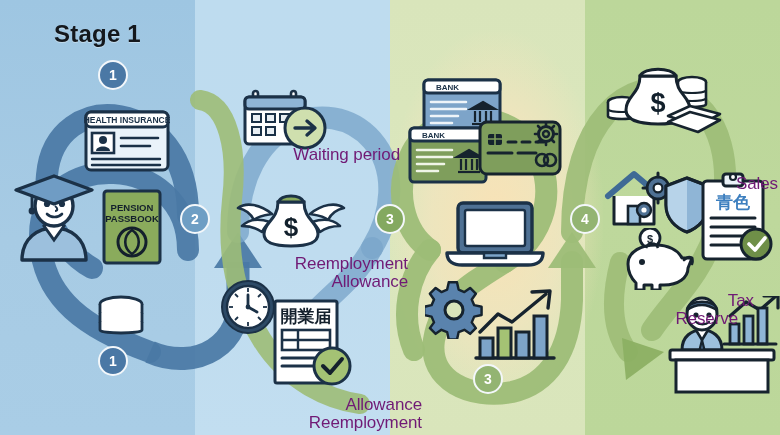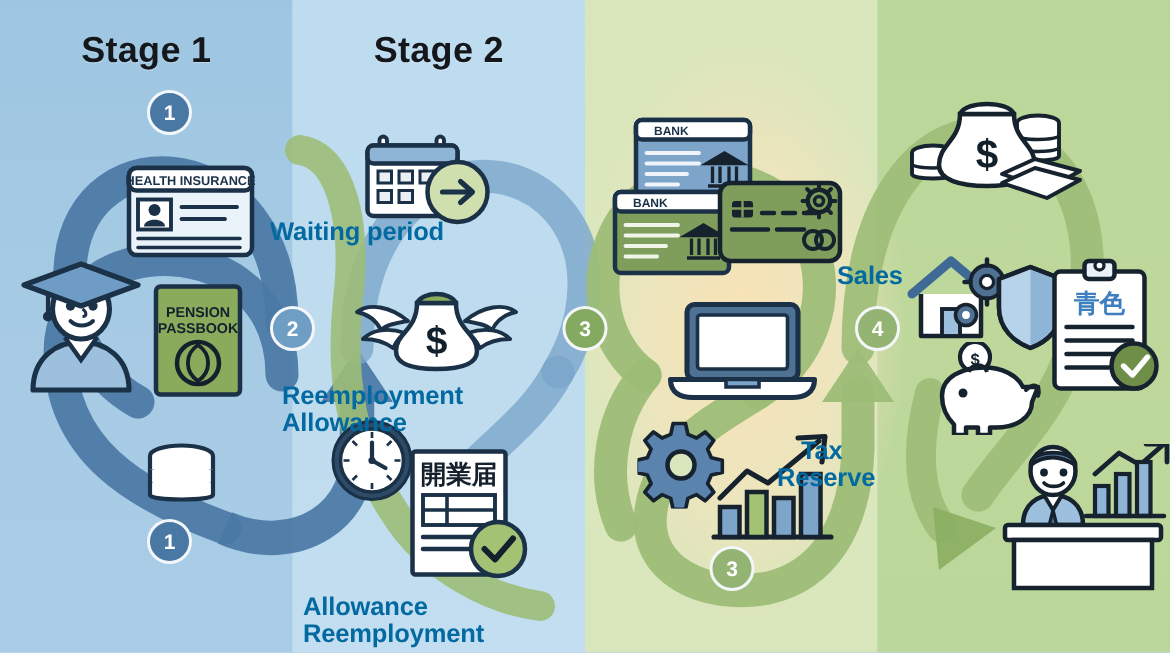--- a/index.html
+++ b/index.html
@@ -19,40 +19,40 @@
   .p3{width:195px;background:linear-gradient(180deg,#d9e5bb 0%,#dbe7bd 50%,#d9e5bb 100%);}
   .p4{width:195px;background:linear-gradient(180deg,#bcd79a 0%,#bed89c 50%,#bcd79a 100%);}
   .glow{
     position:absolute;left:388px;top:30px;width:215px;height:380px;
     background:radial-gradient(ellipse at 50% 50%, rgba(250,226,182,.95) 0%, rgba(249,228,190,.6) 42%, rgba(245,233,205,0) 72%);
     pointer-events:none;
   }
   
   svg.flow{position:absolute;inset:0;width:780px;height:435px;}
   
-  .titles{position:absolute;top:0;left:0;width:780px;display:flex;}
+  .titles{position:absolute;top:0;left:0;width:780px;display:flex;gap:15px;}
   .title{
     width:195px;text-align:center;font-size:24px;font-weight:bold;
     color:#14181d;letter-spacing:.2px;padding-top:20px;
     text-shadow:0 1px 0 rgba(255,255,255,.35);
   }
   
   .stepc{
     position:absolute;width:30px;height:30px;border-radius:50%;
     display:flex;align-items:center;justify-content:center;
     color:#fff;font-size:14px;font-weight:bold;
     border:2.5px solid #f3f7fa;box-sizing:border-box;
   }
   .c-blue{background:#4a78a5;}
   .c-bluelt{background:#6e9ec4;}
   .c-green{background:#84a960;}
   .c-greenlt{background:#93b472;}
   
   .lbl{
-    position:absolute;text-align:left;font-weight:bold;color:#0369a1;
+    position:absolute;text-align:right;font-weight:normal;color:#701a75;
     line-height:1.12;letter-spacing:-.1px;
   }
   .lbl.big{font-size:17px;}
   
   .ic{position:absolute;}
 </style>
 </head>
 <body>
 
 <div id="stage">
@@ -335,21 +335,20 @@
     <path d="M19,14 C19,3 49,3 49,14 C44,11 40,9 34,9 C28,9 23,11 19,14 Z" fill="#4f7194" stroke="#16232e" stroke-width="2.6" stroke-linejoin="round"></path>
     <circle cx="28" cy="19" r="2.6" fill="#16232e"></circle>
       <circle cx="41" cy="19" r="2.6" fill="#16232e"></circle>
     <path d="M28,26 C31,29 38,29 41,26" fill="none" stroke="#16232e" stroke-width="2.4" stroke-linecap="round"></path>
     <rect x="2" y="54" width="104" height="10" rx="2" fill="#ffffff" stroke="#16232e" stroke-width="3"></rect>
     <rect x="8" y="64" width="92" height="32" fill="#ffffff" stroke="#16232e" stroke-width="3"></rect>
   </svg>
 
   <div class="titles">
     <div class="title">Stage 1</div>
-    <div class="title">Stage 2</div>
   </div>
 
   <div id="badges">
       <div class="stepc c-blue" style="left: 98px; top: 60px;">1</div>
       <div class="stepc c-blue" style="left: 98px; top: 346px;">1</div>
       <div class="stepc c-bluelt" style="left: 180px; top: 204px;">2</div>
       <div class="stepc c-green" style="left: 375px; top: 204px;">3</div>
       <div class="stepc c-greenlt" style="left: 473px; top: 364px;">3</div>
       <div class="stepc c-greenlt" style="left: 570px; top: 204px;">4</div>
     </div>

